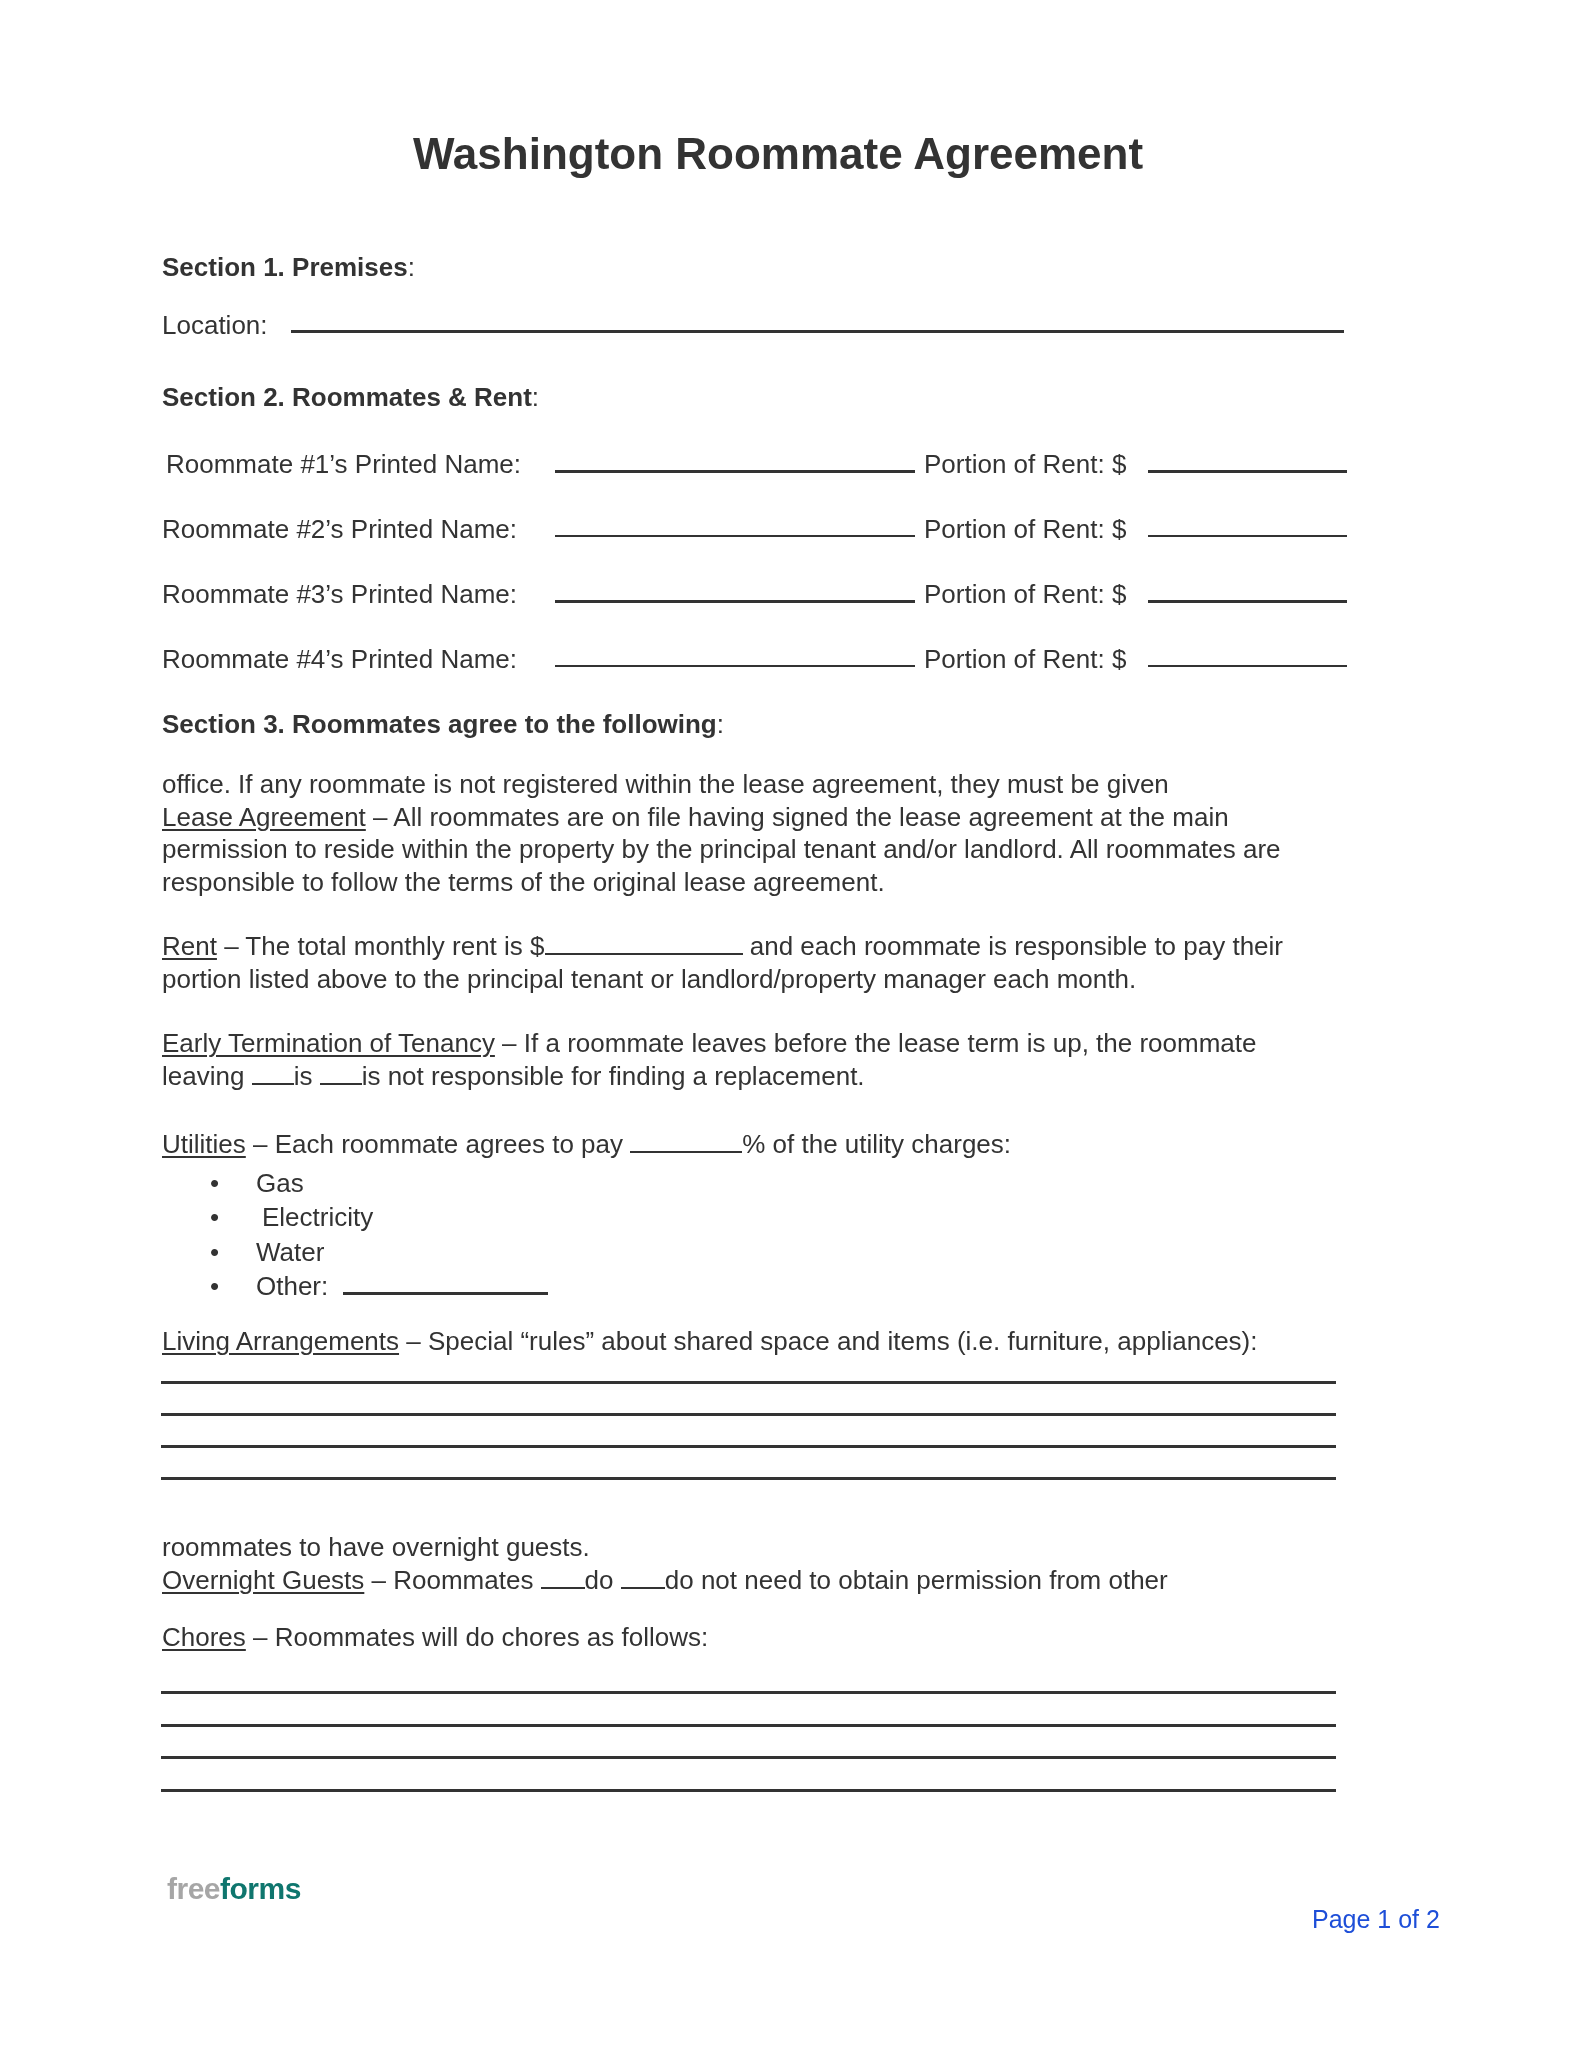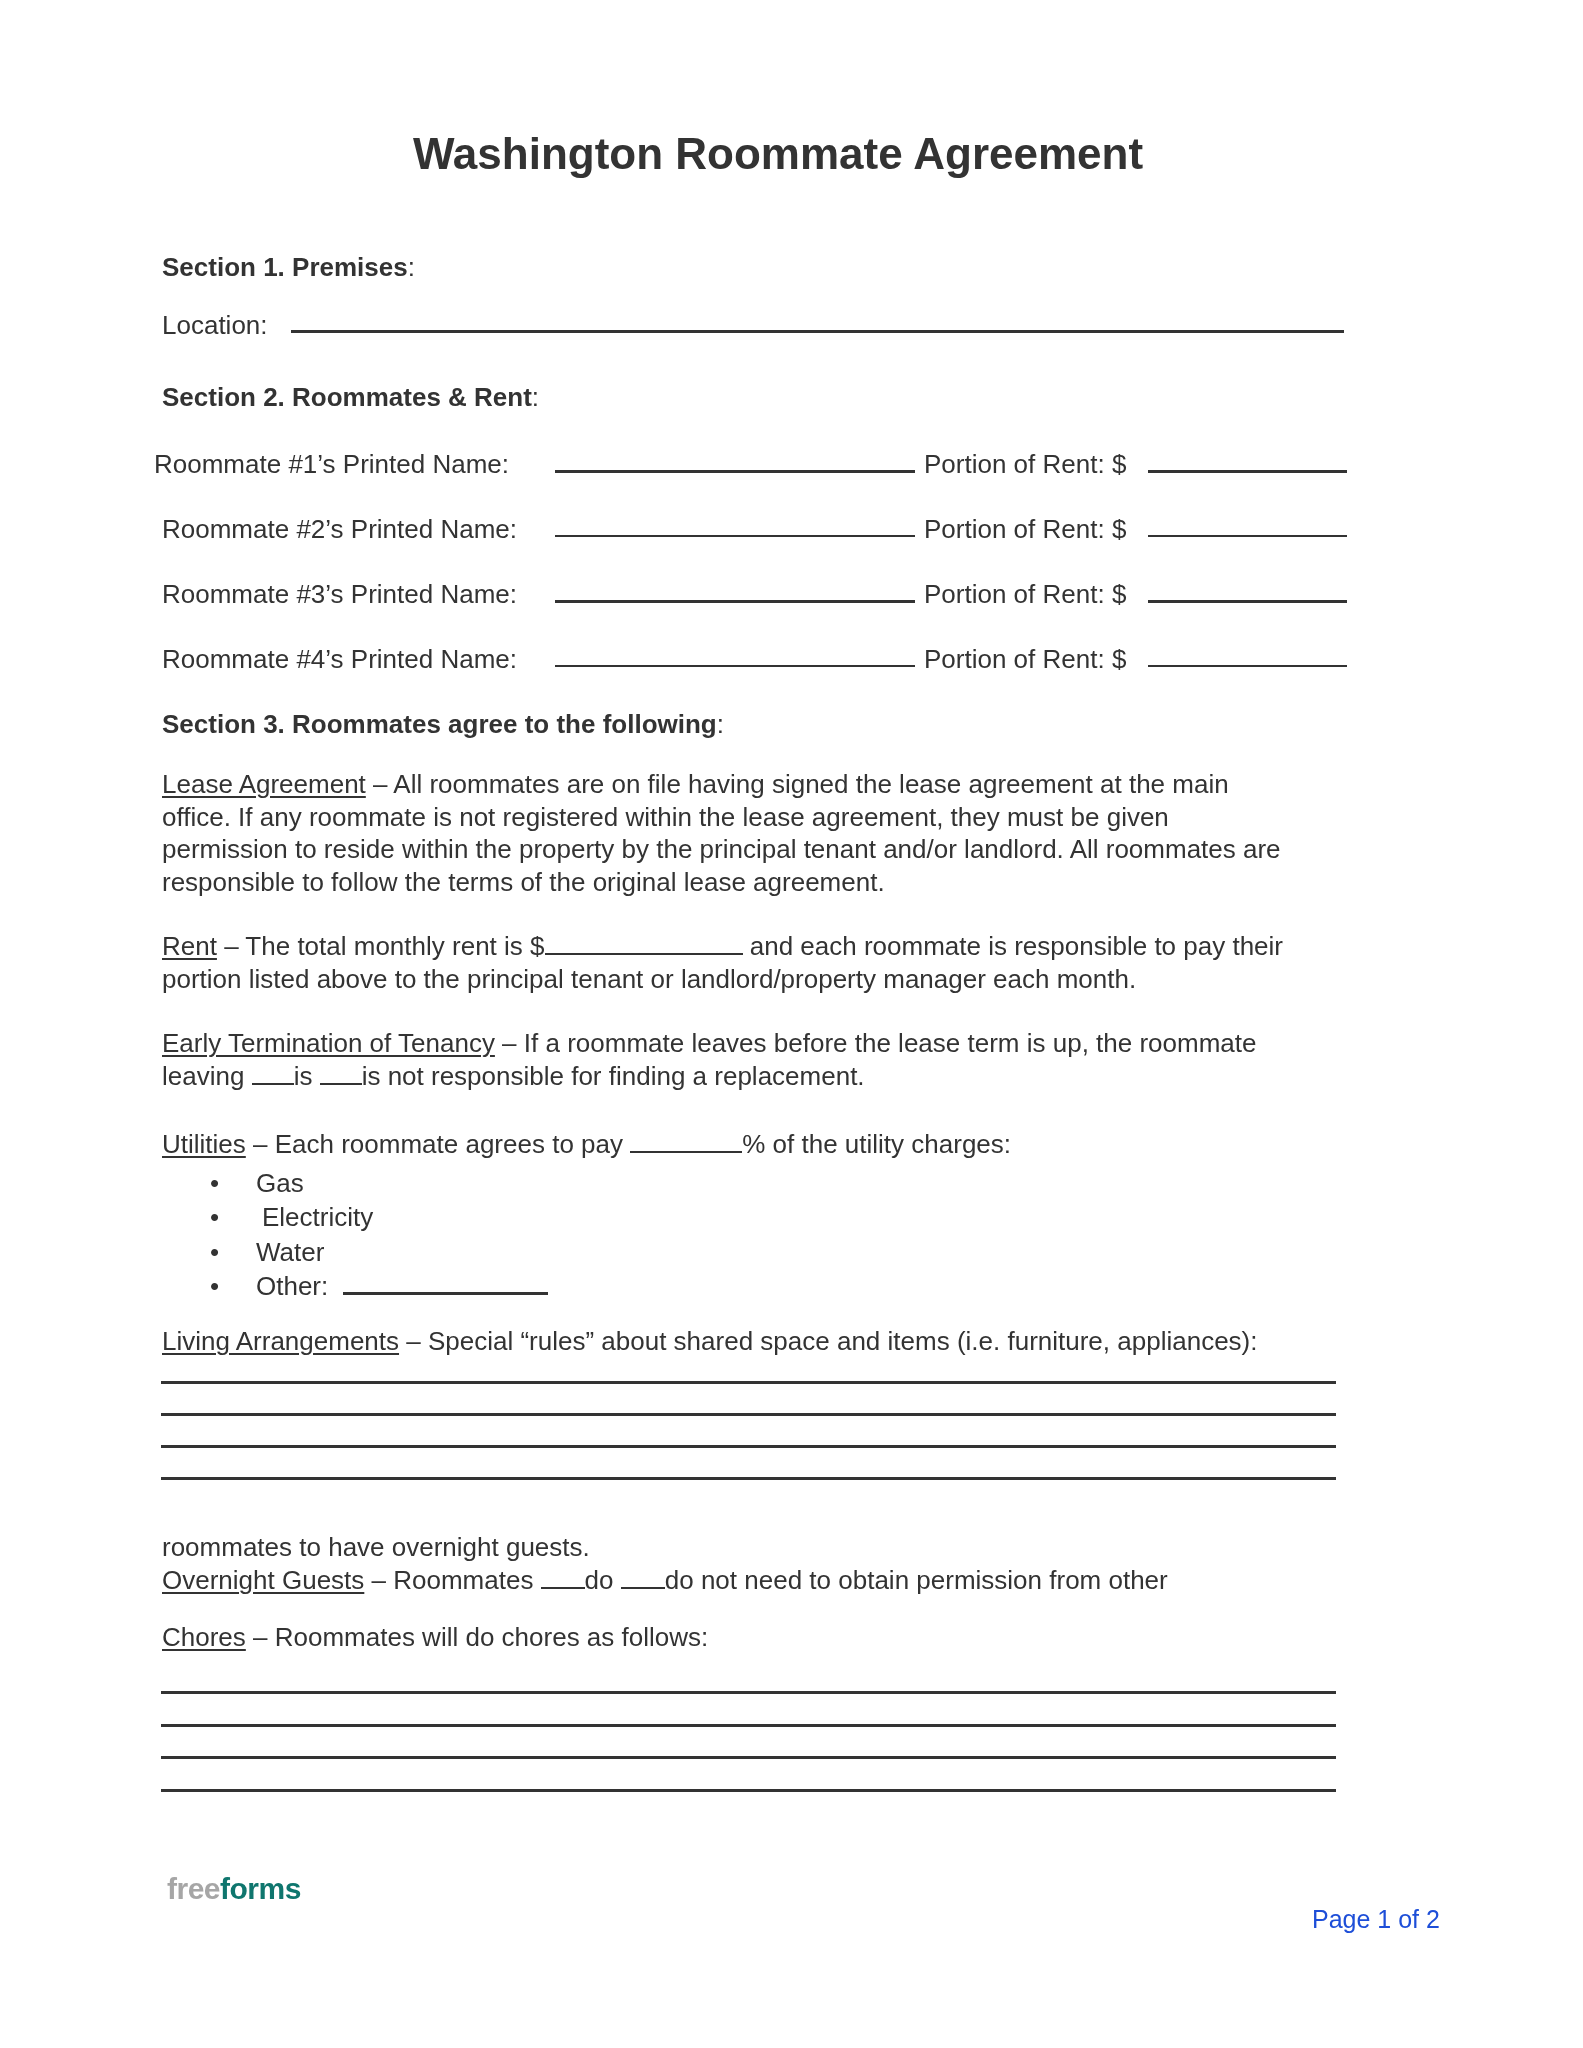--- a/index.html
+++ b/index.html
@@ -29,21 +29,21 @@
 
 <div class="abs txt" style="left:162px; top:312px;">
   <span>Location:</span>
 </div>
 <div class="abs" style="left:291px; top:330px; width:1053px; border-top:3px solid #333;"></div>
 
 <div class="abs txt sec" style="left:162px; top:384px;">
   <b>Section 2. Roommates &amp; Rent</b><span>:</span>
 </div>
 
-<div class="abs txt" style="left:154px; top:451px;">Roommate #1’s Printed Name:</div>
+<div class="abs txt" style="left:166px; top:451px;">Roommate #1’s Printed Name:</div>
 <div class="abs" style="left:555px; top:470px; width:360px; border-top:3px solid #333;"></div>
 <div class="abs txt" style="left:924px; top:451px;">Portion of Rent: $</div>
 <div class="abs" style="left:1148px; top:470px; width:199px; border-top:3px solid #333;"></div>
 
 <div class="abs txt" style="left:162px; top:516px;text-align:center;">Roommate #2’s Printed Name:</div>
 <div class="abs" style="left:555px; top:535px; width:360px; border-top:2px solid #333;"></div>
 <div class="abs txt" style="left:924px; top:516px;">Portion of Rent: $</div>
 <div class="abs" style="left:1148px; top:535px; width:199px; border-top:2px solid #333;"></div>
 
 <div class="abs txt" style="left:162px; top:581px;">Roommate #3’s Printed Name:</div>
@@ -54,22 +54,22 @@
 <div class="abs txt" style="left:162px; top:646px;">Roommate #4’s Printed Name:</div>
 <div class="abs" style="left:555px; top:665px; width:360px; border-top:2px solid #333;"></div>
 <div class="abs txt" style="left:924px; top:646px;">Portion of Rent: $</div>
 <div class="abs" style="left:1148px; top:665px; width:199px; border-top:2px solid #333;"></div>
 
 <div class="abs txt sec" style="left:162px; top:711px;">
   <b>Section 3. Roommates agree to the following</b><span>:</span>
 </div>
 
 <div class="abs para" style="left:162px; top:768px;">
+  <div>office. If any roommate is not registered within the lease agreement, they must be given</div>
   <div><span class="u">Lease Agreement</span><span> – All roommates are on file having signed the lease agreement at the main</span></div>
-  <div>office. If any roommate is not registered within the lease agreement, they must be given</div>
   <div>permission to reside within the property by the principal tenant and/or landlord. All roommates are</div>
   <div>responsible to follow the terms of the original lease agreement.</div>
 </div>
 
 <div class="abs para" style="left:162px; top:930px;">
   <div><span class="u">Rent</span><span> – The total monthly rent is $</span><span class="blank" style="width:198px;"></span><span> and each roommate is responsible to pay their</span></div>
   <div>portion listed above to the principal tenant or landlord/property manager each month.</div>
 </div>
 
 <div class="abs para" style="left:162px; top:1027px;">

